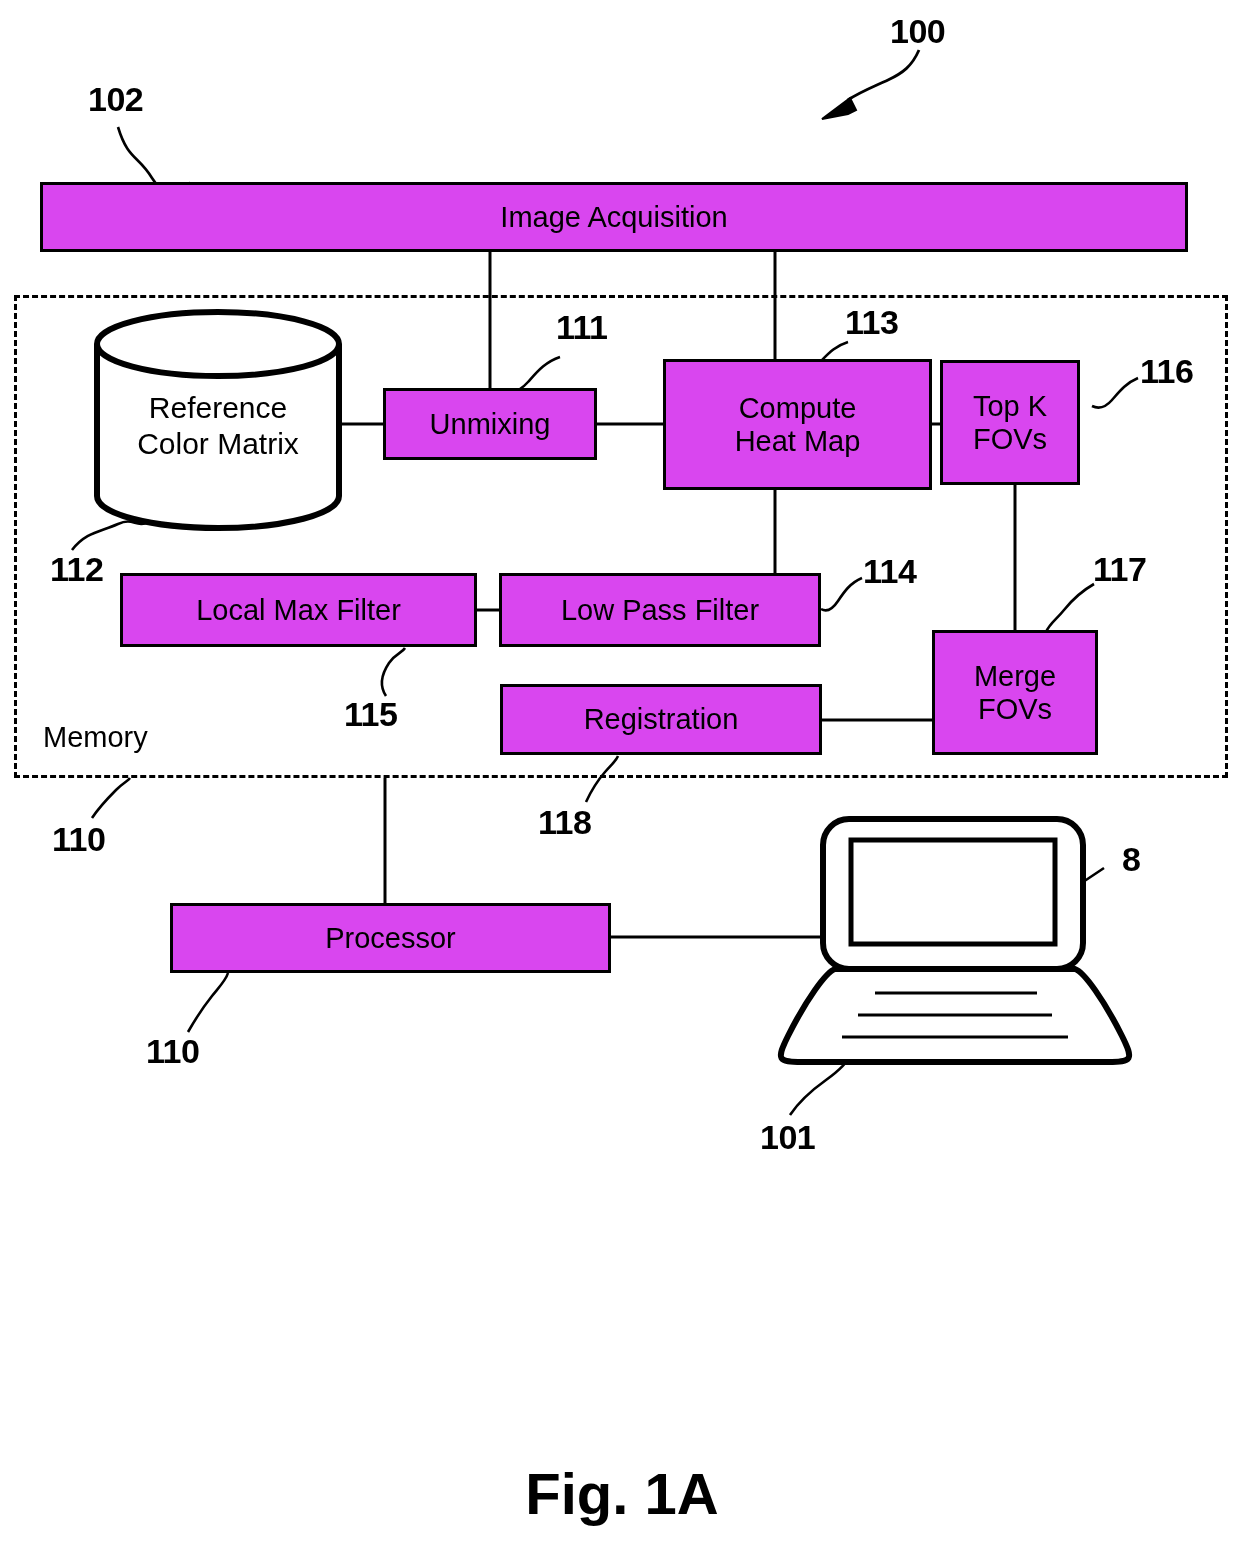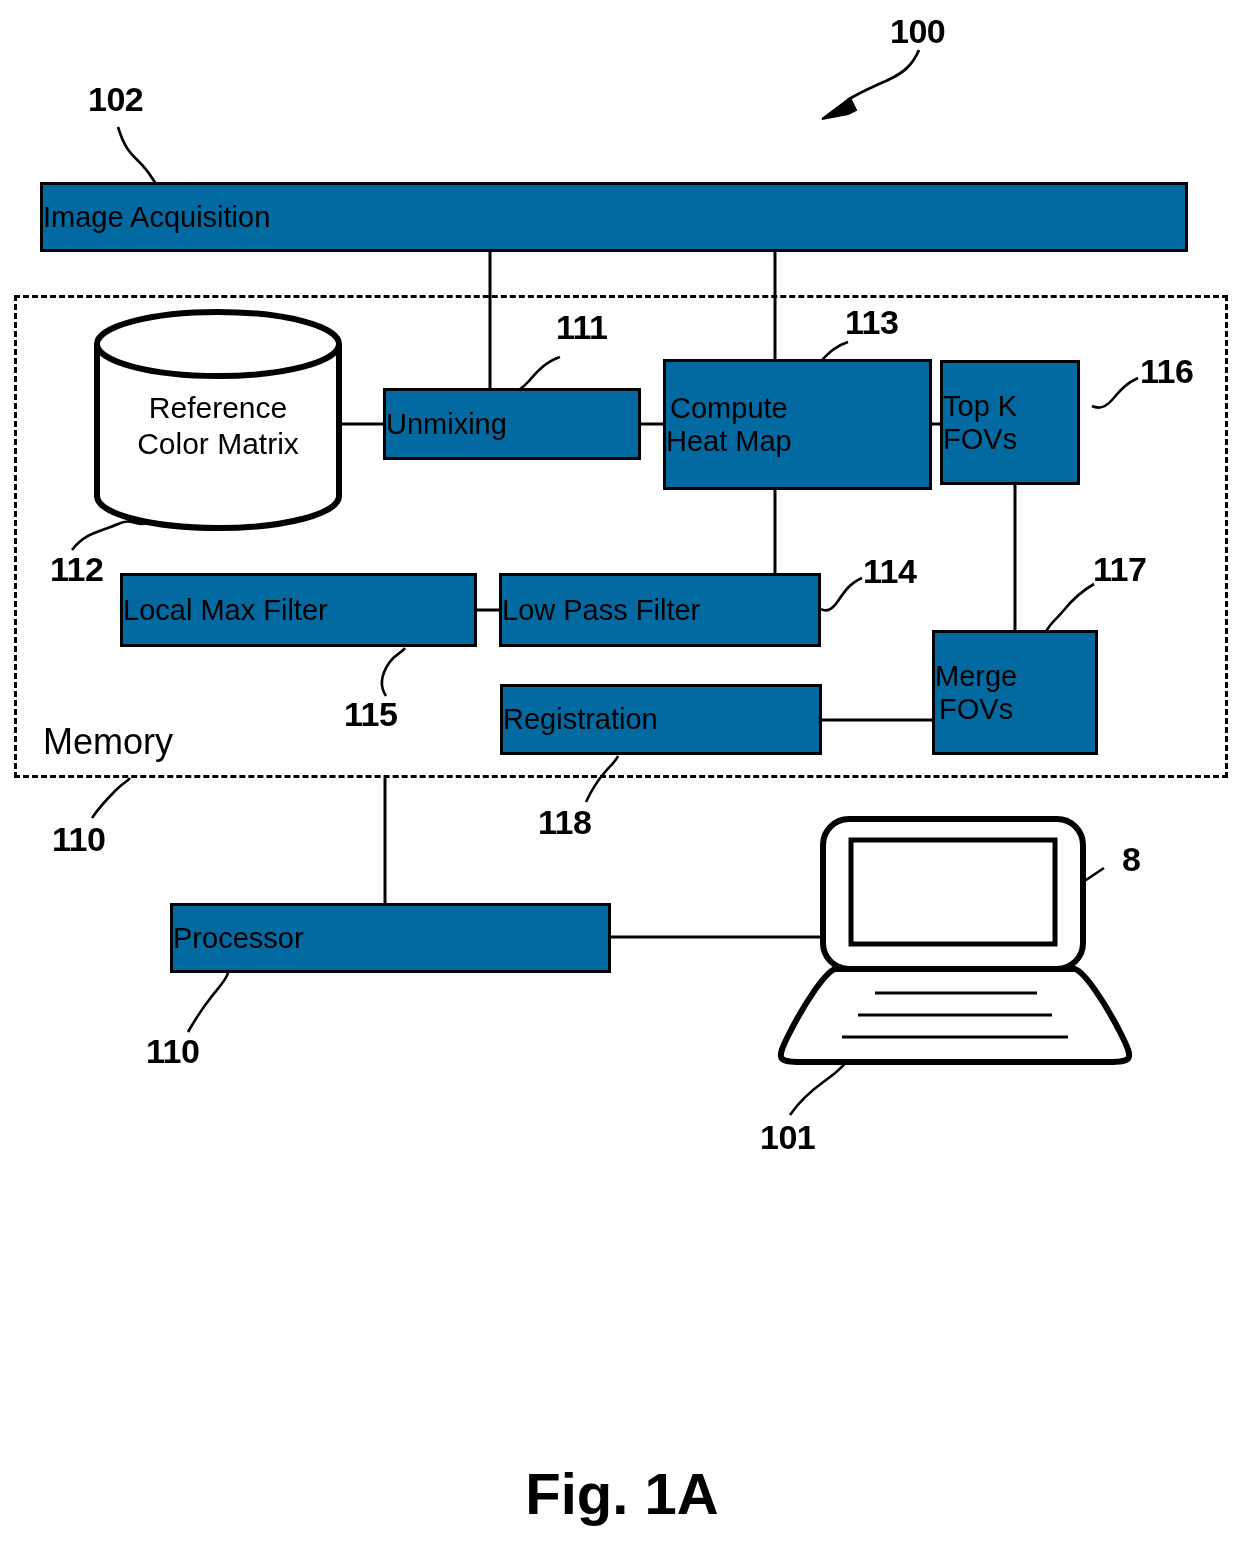--- a/index.html
+++ b/index.html
@@ -24,41 +24,41 @@
     left: 0;
     top: 0;
     width: 1240px;
     height: 1550px;
   }
   
   .node {
     position: absolute;
     box-sizing: border-box;
     border: 3px solid #000;
-    background: #0369a1;
+    background: #d946ef;
     display: flex;
     align-items: center;
-    justify-content: flex-start;
+    justify-content: center;
     text-align: center;
     line-height: 1.12;
     font-size: 29px;
     font-family: "Liberation Sans", sans-serif;
     color: #000;
     white-space: pre-line;
   }
   
   .memory-box {
     position: absolute;
     box-sizing: border-box;
     border: 3px dashed #000;
     background: transparent;
   }
   .memory-label {
     position: absolute;
-    font-size: 36px;
+    font-size: 29px;
     font-family: "Liberation Sans", sans-serif;
     color: #000;
     white-space: nowrap;
   }
   
   .ref {
     position: absolute;
     font-size: 34px;
     font-weight: bold;
     font-family: "Liberation Sans", sans-serif;
@@ -169,21 +169,21 @@
   </div>
 
   <div class="memory-box" style="left:14px; top:295px; width:1214px; height:483px;"></div>
   <div class="memory-label" style="left:43px; top:721px;">Memory</div>
 
   <div class="cylinder" style="left:97px; top:390px; width:242px; height:80px;">
     <div class="cyl-text">Reference
 Color Matrix</div>
   </div>
 
-  <div class="node" style="left:383px; top:388px; width:258px; height:72px;">
+  <div class="node" style="left:383px; top:388px; width:214px; height:72px;">
     <span>Unmixing</span>
   </div>
 
   <div class="node" style="left:663px; top:359px; width:269px; height:131px;">
     <span>Compute
 Heat Map</span>
   </div>
 
   <div class="node" style="left:940px; top:360px; width:140px; height:125px;">
     <span>Top K

